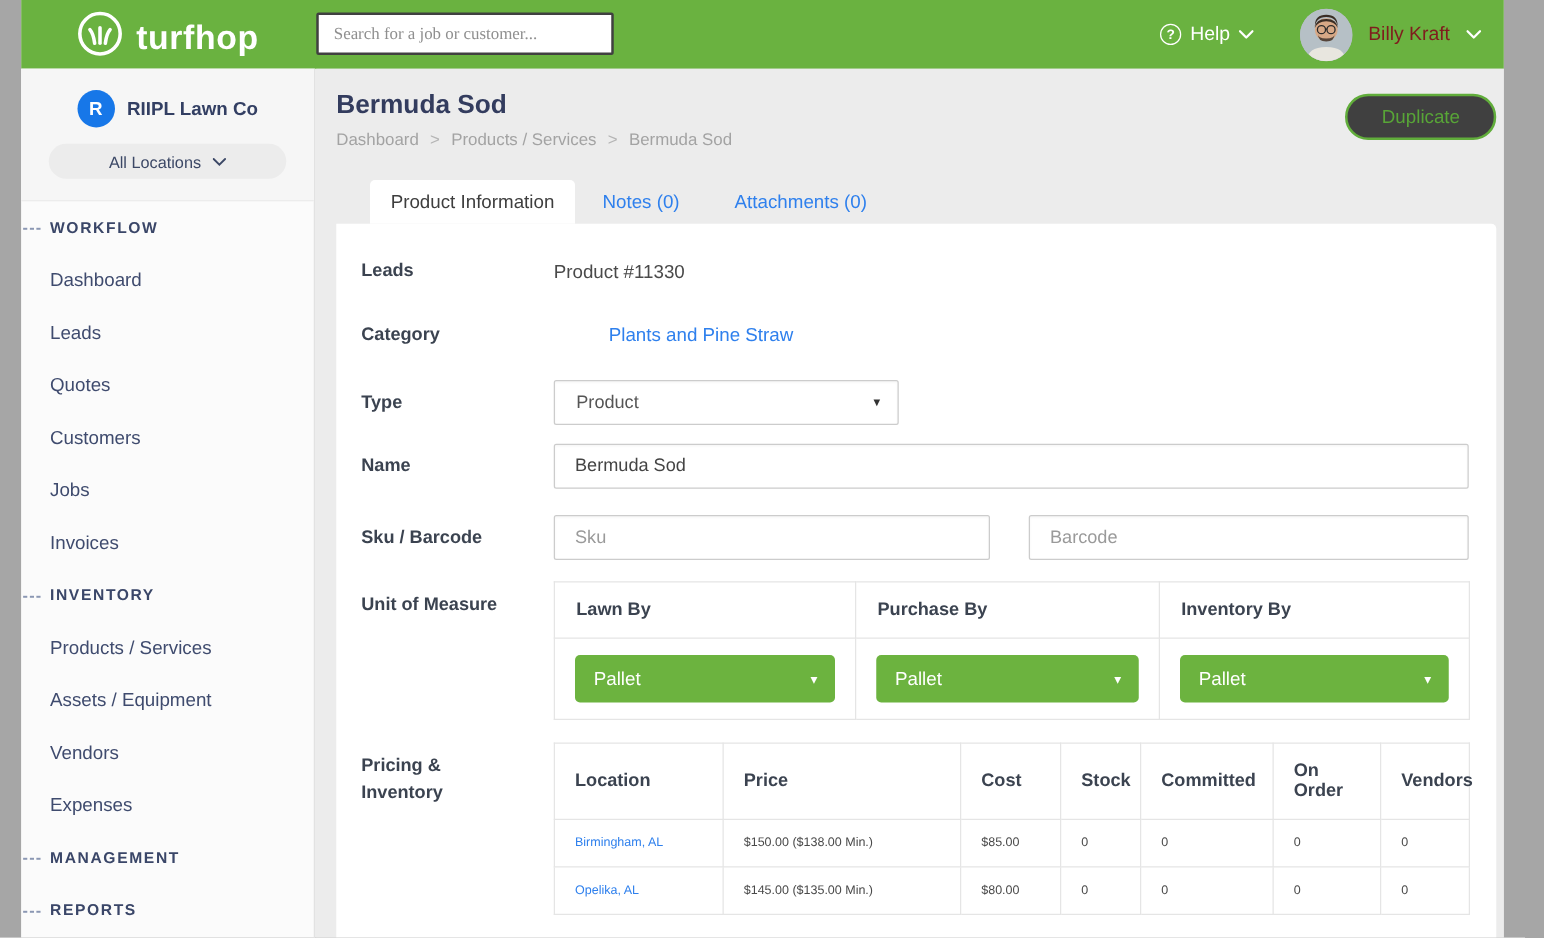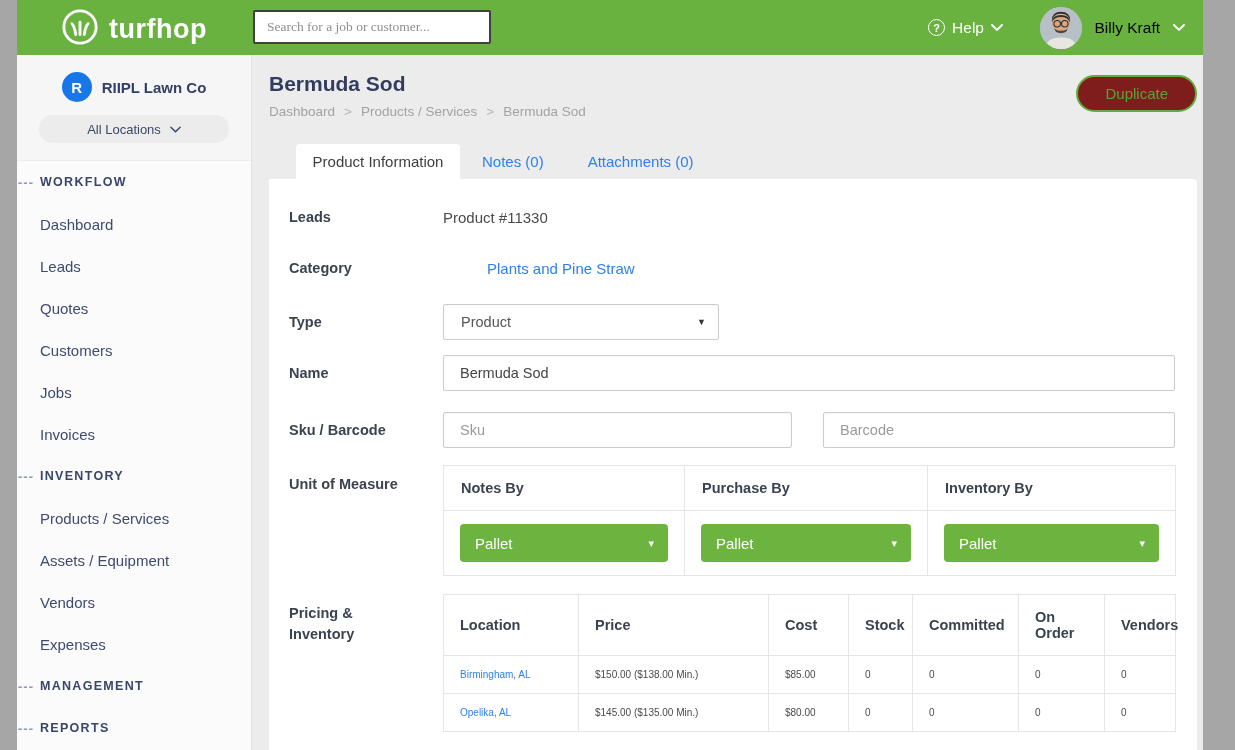--- a/index.html
+++ b/index.html
@@ -17,21 +17,21 @@
   .logo { position:absolute; left:44px; top:8px; display:flex; align-items:center; gap:10px; color:#fff; }
   .logo-text { font-size:27px; font-weight:700; letter-spacing:.5px; line-height:38px; }
   .search-input { position:absolute; left:236px; top:10px; width:238px; height:34px; border:2px solid #404040;
      border-radius:2px; padding:0 12px; font-size:13.5px; color:#555; outline:none; background:#fff;
      font-family:Liberation Serif, serif; }
   .search-input::placeholder { color:#8f8f8f; }
   .help { position:absolute; right:200px; top:0; height:55px; display:flex; align-items:center; gap:7px; color:#fff; cursor:pointer; }
   .help-q { width:17px; height:17px; border:1.5px solid #fff; border-radius:50%; font-size:11px; font-weight:700;
      display:flex; align-items:center; justify-content:center; }
   .help-label { font-size:15.5px; }
-  .userbox { position:absolute; right:18px; top:0; height:55px; display:flex; align-items:center; gap:13px; color:#000000; cursor:pointer; }
+  .userbox { position:absolute; right:18px; top:0; height:55px; display:flex; align-items:center; gap:13px; color:#7f1d1d; cursor:pointer; }
   .avatar { width:42px; height:42px; border-radius:50%; overflow:hidden; background:#b6c0c6; flex-shrink:0; }
   .user-name { font-size:15.5px; }
   .chev { display:block; }
 
   
   .sidebar { position:absolute; left:0; top:55px; width:235px; bottom:0; background:#fbfbfb; border-right:1px solid #e2e2e2; }
   .company-block { height:106px; background:#f6f6f6; border-bottom:1px solid #ececec; padding-top:17px; }
   .company-row { display:flex; align-items:center; justify-content:center; gap:10px; }
   .company-logo { width:30px; height:30px; border-radius:50%; background:#1777e8; color:#fff; font-size:15px; font-weight:700;
      display:flex; align-items:center; justify-content:center; }
@@ -44,21 +44,21 @@
   .nav-section-label { margin-left:23px; font-size:12.5px; font-weight:700; letter-spacing:1.3px; color:#3a4668; }
   .nav-item { height:42px; display:flex; align-items:center; padding-left:23px; font-size:15px; color:#3f4b6e; cursor:pointer; }
 
   
   .main { position:absolute; left:236px; top:55px; right:0; bottom:0; background:#ececec; }
   .page-title { position:absolute; left:16px; top:17px; font-size:21px; font-weight:700; color:#333c5e; }
   .breadcrumb { position:absolute; left:16px; top:49px; font-size:13.5px; color:#a3a3a3; display:flex; gap:9px; align-items:center; }
   .breadcrumb .bc-link { cursor:pointer; }
   .bc-sep { color:#b5b5b5; }
   .duplicate-btn { position:absolute; right:6px; top:20px; height:37px; padding:0 27px; border-radius:19px;
-     border:2px solid #61ad3b; background:#7f1d1d; color:#58a537; font-size:15px; cursor:pointer;
+     border:2px solid #61ad3b; background:#404040; color:#58a537; font-size:15px; cursor:pointer;
      font-family:"Liberation Sans", sans-serif; }
 
   .tabs { position:absolute; left:16px; top:89px; display:flex; align-items:flex-start; height:35px;padding-left:27px; }
   .tab-active { width:164px; height:35px; background:#fff; border-radius:4px 4px 0 0; display:flex; align-items:center;
      justify-content:center; font-size:15px; color:#3e3e3e; cursor:pointer; }
   .tab { height:35px; display:flex; align-items:center; padding:0 22px; font-size:15px; color:#2f80ed; cursor:pointer; }
 
   .card { position:absolute; left:16px; top:124px; width:928px; bottom:0; background:#fff; border-radius:0 4px 0 0;
      padding:28px 22px 0 20px; overflow:hidden; }
 
@@ -254,21 +254,21 @@
       <div class="frow top row-uom">
         <div class="flabel">Unit of Measure</div>
         <table class="uom-table">
           <colgroup>
               <col style="width:241px">
               <col style="width:243px">
               <col style="width:248px">
             </colgroup>
           <tbody>
               <tr>
-            <th>Notes By</th>
+            <th>Lawn By</th>
             <th>Purchase By</th>
             <th>Inventory By</th>
           </tr>
           <tr>
             <td>
               <button class="pallet-btn">
                 <span>Pallet</span>
                 <span class="pallet-caret">▾</span>
               </button>
             </td>

